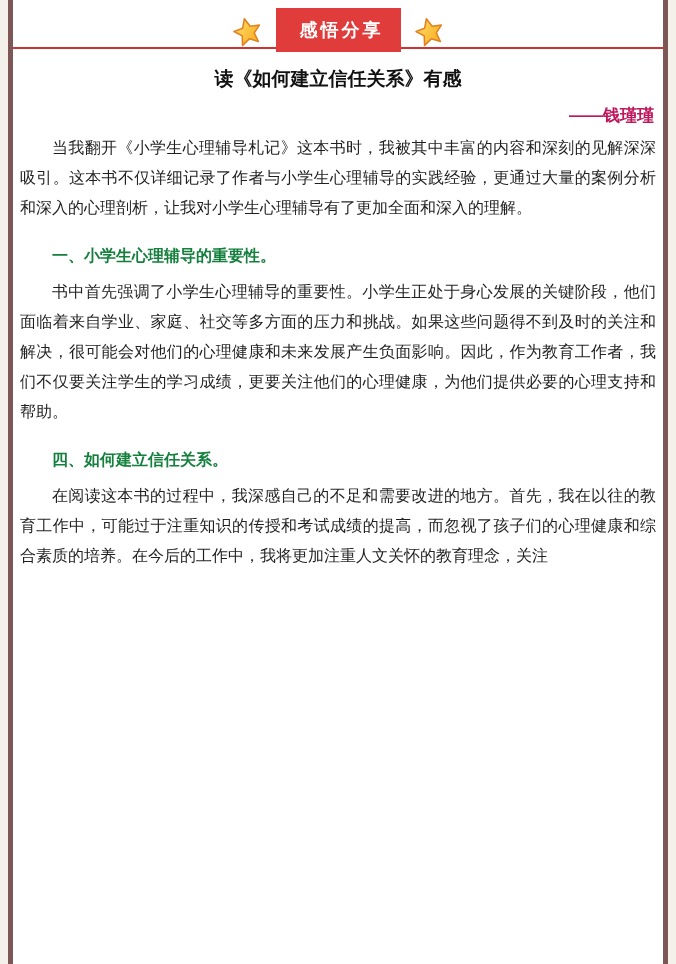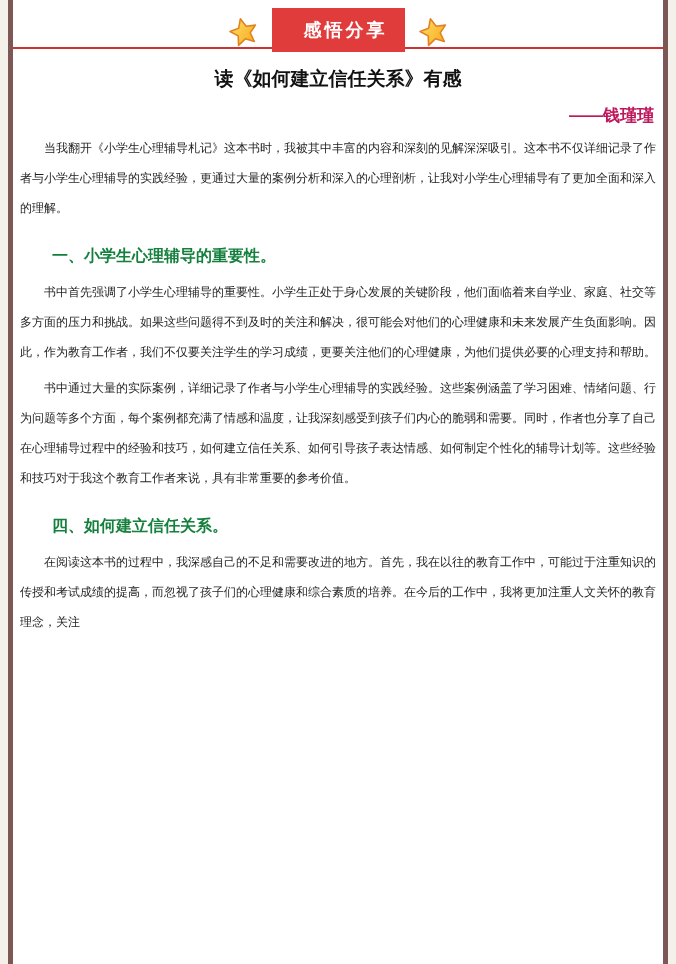--- a/index.html
+++ b/index.html
@@ -34,21 +34,21 @@
     z-index: 2;
   }
   .star { width: 31px; height: 31px; margin-top: 3px; }
   .star svg { display: block; width: 100%; height: 100%; }
   .badge {
     background: #e13c3c;
     color: #ffffff;
     font-size: 18px;
     font-weight: bold;
     letter-spacing: 3px;
-    padding: 12px 17px 12px 32px;
+    padding: 12px 17px 12px 24px;
     line-height: 20px;
     text-align: center;
   }
   .content {
     position: absolute;
     top: 49px; left: 13px; right: 13px; bottom: 0;
     padding: 0 7px;
     overflow: hidden;
     color: #1f1f1f;
   }
@@ -60,21 +60,21 @@
     color: #111111;
   }
   .author {
     margin: 12px 2px 6px 0;
     text-align: right;
     font-size: 17px;
     font-weight: bold;
     color: #be185d;
   }
   .para {
-    font-size: 12px;
+    font-size: 16px;
     line-height: 30px;
     text-indent: 2em;
     text-align: justify;
     margin: 6px 0;
     color: #1f1f1f;
   }
   .sec-heading {
     font-size: 16px;
     line-height: 30px;
     text-indent: 2em;
@@ -119,16 +119,15 @@
   </span>
 </div>
 
 <div class="content">
   <div class="title">读《如何建立信任关系》有感</div>
   <div class="author">——钱瑾瑾</div>
 
   <p class="para">当我翻开《小学生心理辅导札记》这本书时，我被其中丰富的内容和深刻的见解深深吸引。这本书不仅详细记录了作者与小学生心理辅导的实践经验，更通过大量的案例分析和深入的心理剖析，让我对小学生心理辅导有了更加全面和深入的理解。</p>
   <p class="sec-heading">一、小学生心理辅导的重要性。</p>
   <p class="para">书中首先强调了小学生心理辅导的重要性。小学生正处于身心发展的关键阶段，他们面临着来自学业、家庭、社交等多方面的压力和挑战。如果这些问题得不到及时的关注和解决，很可能会对他们的心理健康和未来发展产生负面影响。因此，作为教育工作者，我们不仅要关注学生的学习成绩，更要关注他们的心理健康，为他们提供必要的心理支持和帮助。</p>
-  <p class="para">书中通过大量的实际案例，详细记录了作者与小学生心理辅导的实践经验。这些案例涵盖了学习困难、情绪问题、行为问题等多个方面，每个案例都充满了情感和温度，让我深刻感受到孩子们内心的脆弱和需要。同时，作者也分享了自己在心理辅导过程中的经验和技巧，如何建立信任关系、如何引导孩子表达情感、如何制定个性化的辅导计划等。这些经验和技巧对于我这个教育工作者来说，具有非常重要的参考价值。</p>
   <p class="sec-heading">四、如何建立信任关系。</p>
   <p class="para">在阅读这本书的过程中，我深感自己的不足和需要改进的地方。首先，我在以往的教育工作中，可能过于注重知识的传授和考试成绩的提高，而忽视了孩子们的心理健康和综合素质的培养。在今后的工作中，我将更加注重人文关怀的教育理念，关注</p>
 </div>
 
 </body></html>

